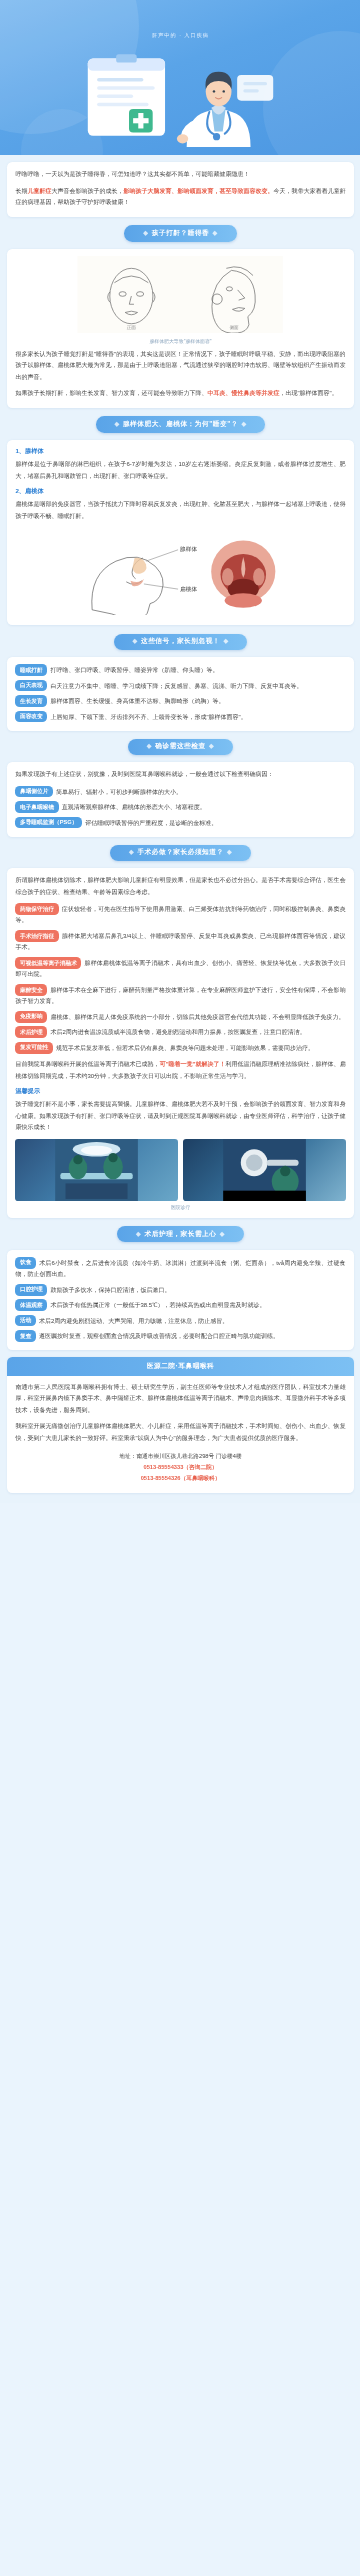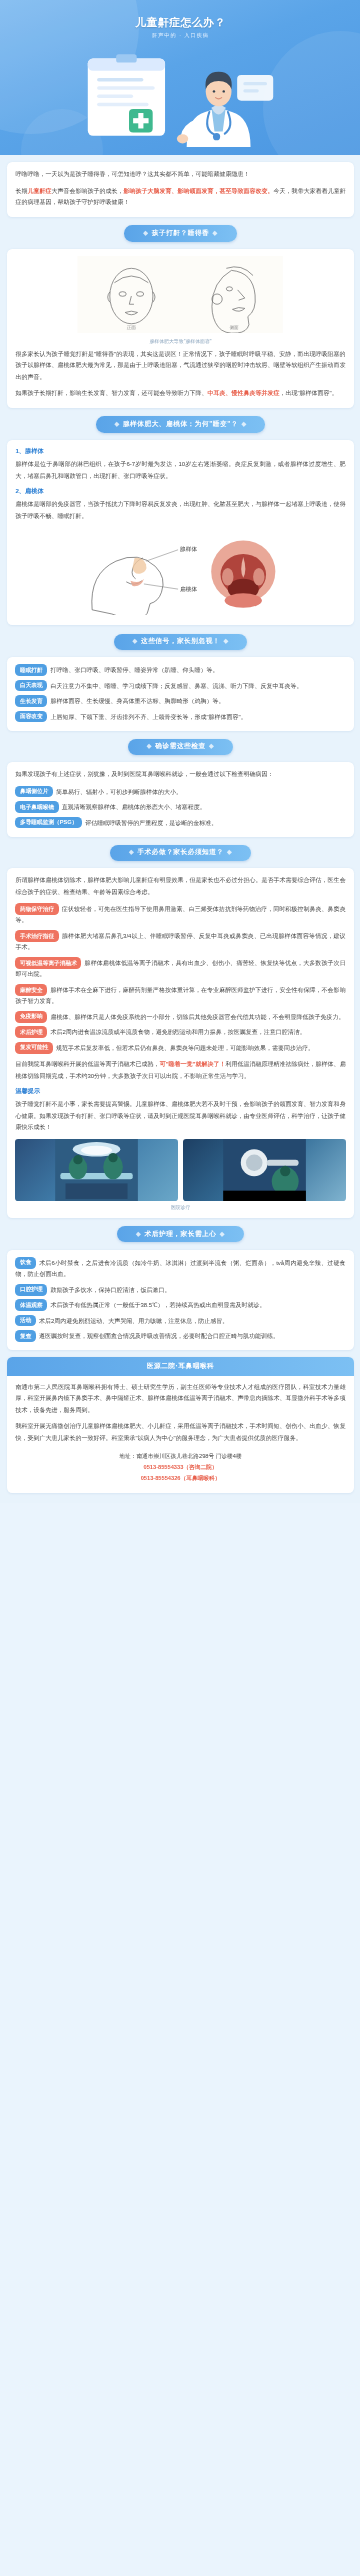--- a/index.html
+++ b/index.html
@@ -125,21 +125,20 @@
 </style>
 </head>
 <body>
 
 <div class="page">
 
   <div class="hero">
     <div class="blob b1"></div>
     <div class="blob b2"></div>
     <div class="blob b3"></div>
-    <div class="hero-title">儿童鼾症怎么办？</div>
     <div class="hero-sub">鼾声中的 · 入口疾病</div>
 
     <div class="hero-art">
       <svg class="art-svg" width="227" height="103" viewBox="0 0 440 200">
 
         <rect x="40" y="28" width="150" height="150" rx="10" fill="#ffffff"></rect>
         <rect x="40" y="28" width="150" height="24" rx="10" fill="#dbeafe"></rect>
         <rect x="95" y="20" width="40" height="16" rx="5" fill="#9cc8f2"></rect>
         <rect x="58" y="66" width="90" height="7" rx="3.5" fill="#cfe3f7"></rect>
         <rect x="58" y="82" width="112" height="7" rx="3.5" fill="#e3eefb"></rect>

